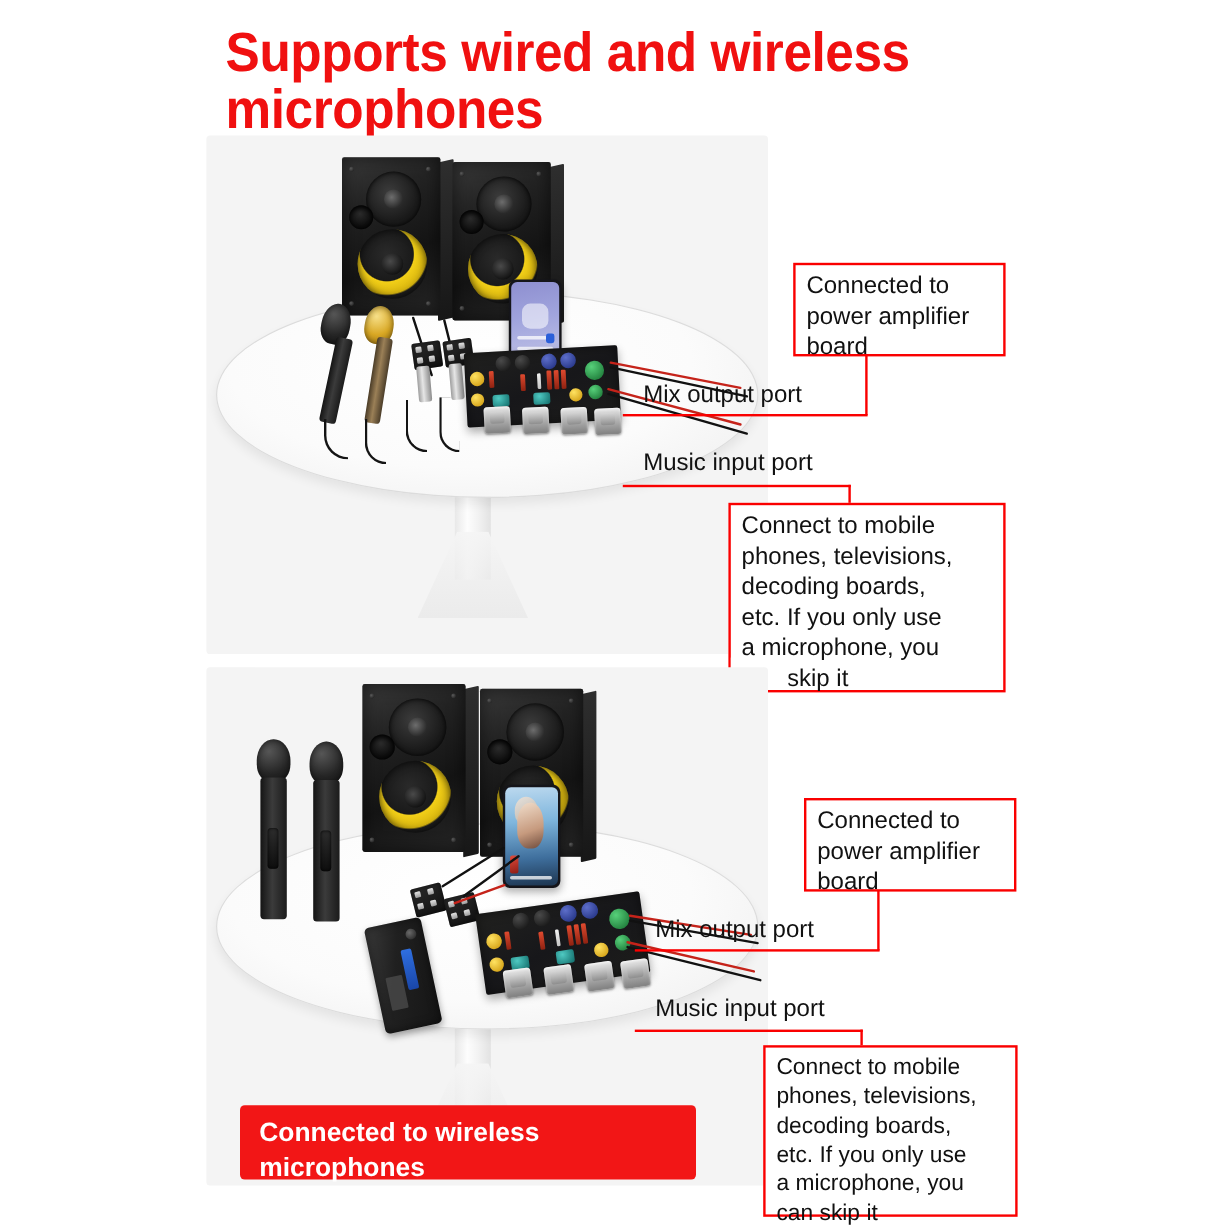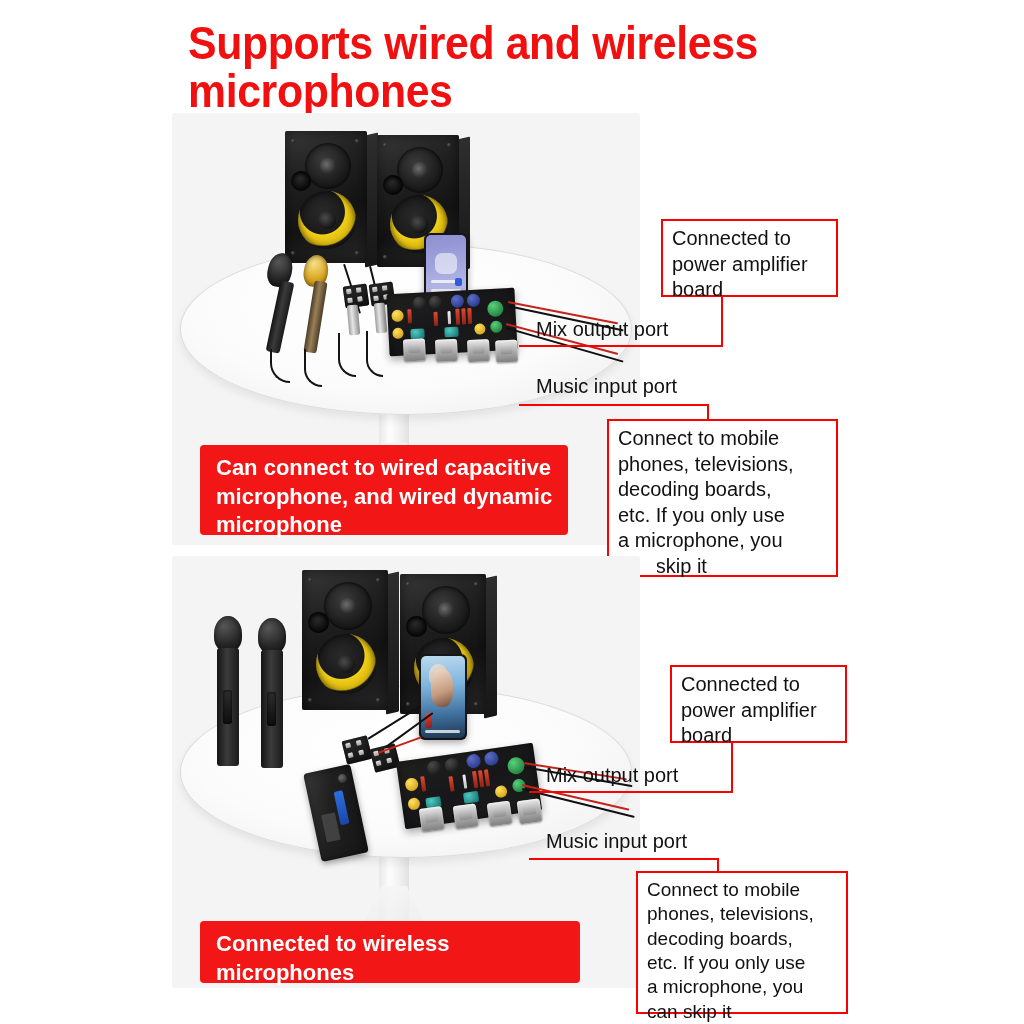--- a/index.html
+++ b/index.html
@@ -329,23 +329,20 @@
 
   <div class="callout-box" style="left:607px;top:419px;width:231px;height:158px;">Connect to mobile
 phones, televisions,
 decoding boards,
 etc. If you only use
 a microphone, you
 can skip it</div>
 
   <div class="clip-fade" style="left:609px;top:548px;width:48px;height:26px;"></div>
 
-  <div class="banner" style="left:200px;top:445px;width:368px;height:90px;">Can connect to wired capacitive
-microphone, and wired dynamic
-microphone</div>
 
   <div class="photo-panel" id="panel-bottom">
 
     <div class="table-stem" style="left:207px;top:250px;width:30px;height:120px;"></div>
     <div class="table-flare" style="left:176px;top:330px;width:92px;height:72px;"></div>
     <div class="table-top" style="left:8px;top:130px;width:450px;height:170px;"></div>
 
     <div class="speaker" style="left:130px;top:14px;width:86px;height:140px;">
       <div class="spk-side"></div>
       <div class="spk-face">

